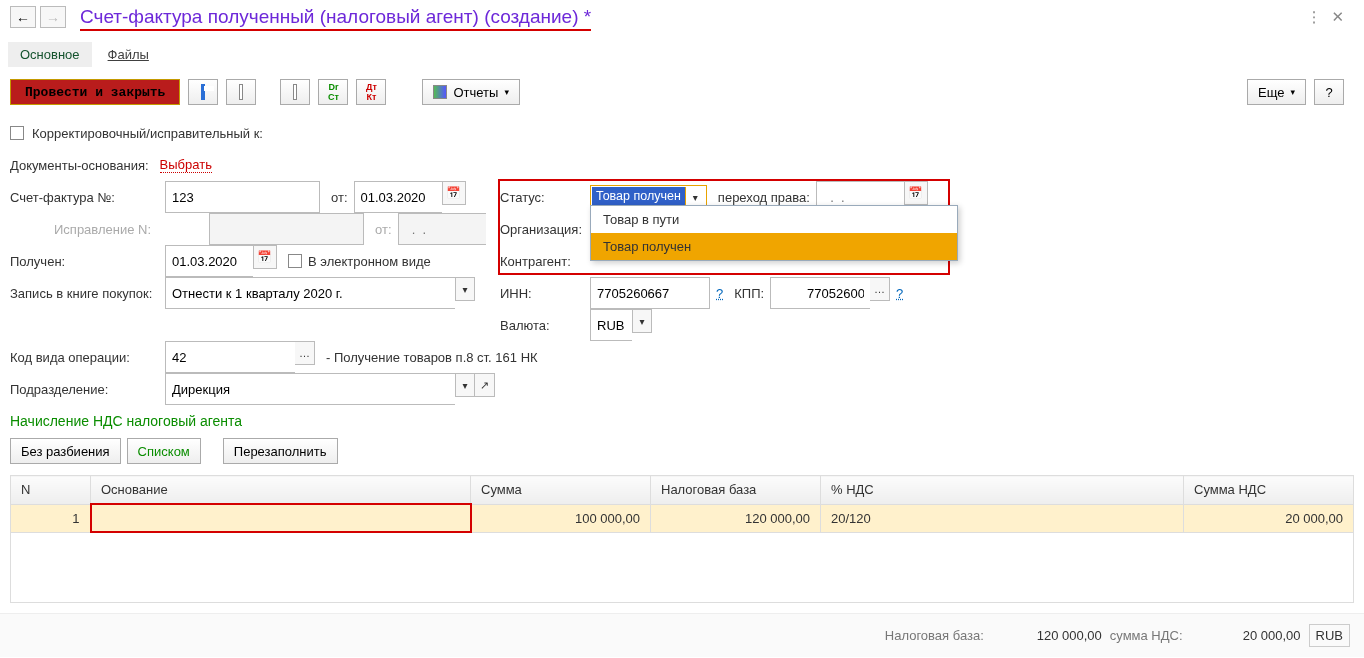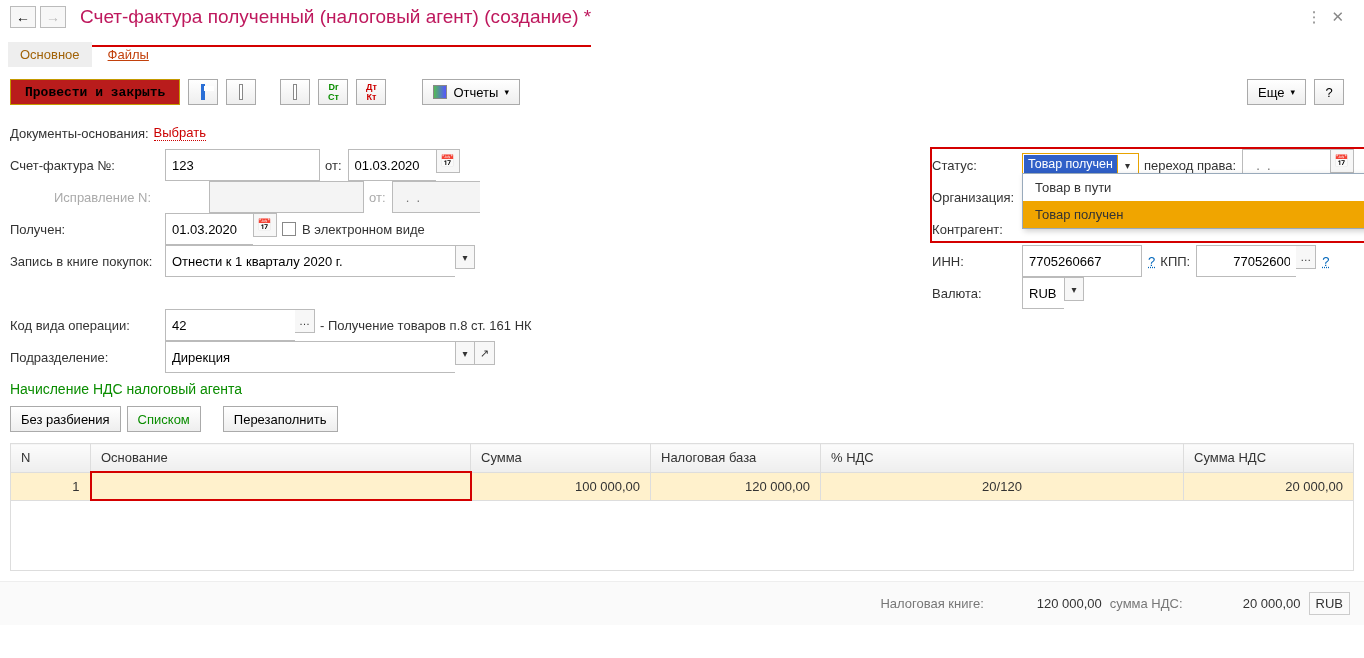--- a/index.html
+++ b/index.html
@@ -4,29 +4,29 @@
 <style>
   * { box-sizing: border-box; }
   html, body { margin: 0; padding: 0; font-family: Arial, sans-serif; font-size: 13px; color: #333; background: #fff; }
   body { width: 1364px; }
 
   
   .header { display: flex; align-items: center; padding: 6px 10px 2px; }
   .nav-btn { width: 26px; height: 22px; border: 1px solid #bbb; background: #f7f7f7; display: inline-flex; align-items: center; justify-content: center; font-size: 14px; cursor: pointer; }
   .nav-btn + .nav-btn { margin-left: 4px; }
   .title-wrap { margin-left: 14px; }
-  .title { font-size: 19px; font-weight: 400; color: #be185d; border-bottom: 2px solid #d40000; padding-bottom: 18px; }
+  .title { font-size: 19px; font-weight: 400; color: #6d28d9; border-bottom: 2px solid #d40000; padding-bottom: 2px; }
   .header-right { margin-left: auto; display: flex; gap: 10px; padding-right: 10px; }
   .header-right .dots, .header-right .close { cursor: pointer; color: #888; font-size: 15px; }
 
   
   .tabs { display: flex; gap: 4px; padding: 12px 8px 4px; }
   .tab { padding: 5px 12px; cursor: pointer; color: #0b6; }
-  .tab.active { background: #eee; color: #a16207; }
-  .tab.inactive { color: #c2410c; text-decoration: underline; }
+  .tab.active { background: #eee; color: #14532d; }
+  .tab.inactive { color: #404040; text-decoration: underline; }
 
   
   .toolbar { display: flex; align-items: center; gap: 8px; padding: 8px 10px; }
   .btn { height: 26px; border: 1px solid #aaa; background: linear-gradient(#fff,#eee); padding: 0 10px; display: inline-flex; align-items: center; gap: 6px; font-size: 13px; cursor: pointer; }
   .btn.primary { background: #b91c1c; border-color: #c49a00; font-weight: bold; padding: 0 14px; font-family: Liberation Mono, monospace; }
   .btn.icon-only { padding: 12px; width: 30px; justify-content: center; }
   .toolbar-right { margin-left: auto; display: flex; gap: 8px; padding-right: 10px; }
 
   
   .form-area { padding: 4px 10px 10px; }
@@ -35,21 +35,21 @@
   .lbl.disabled { color: #aaa; margin-left: 44px; }
   .text-in { height: 32px; border: 1px solid #bbb; padding: 0 6px; font-size: 13px; }
   .date-field { display: flex; }
   .date-field .text-in { width: 88px; border-right: none; }
   .date-field .cal { width: 24px; height: 24px; border: 1px solid #bbb; display:flex; align-items:center; justify-content:center; cursor:pointer; background:#f7f7f7; font-size:12px; }
   .chk-row { display: flex; align-items: center; gap: 8px; }
   .chk { width: 14px; height: 14px; border: 1px solid #888; background:#fff; }
   .link-red { color: #c00; border-bottom: 1px dotted #c00; cursor: pointer; }
 
   
-  .form-cols { display: flex; justify-content: space-between; }
+  .form-cols { display: flex; }
   .form-left { width: 490px; }
   .form-right { margin-left: 0; position: relative; }
   .form-right .lbl { width: 90px; }
 
   .combo { display: flex; }
   .combo .text-in { border-right: none; }
   .combo .drop { width: 20px; height: 24px; border: 1px solid #bbb; background:#f7f7f7; display:flex; align-items:center; justify-content:center; cursor:pointer; font-size:10px; }
   .combo .btn-e { width: 20px; height: 24px; border: 1px solid #bbb; border-left:none; background:#f7f7f7; display:flex; align-items:center; justify-content:center; cursor:pointer; font-size:11px; }
 
   
@@ -63,36 +63,36 @@
   
   .dropdown-popup { position: absolute; left: 90px; top: 24px; width: 368px; background: #fff; border:1px solid #9ab; box-shadow: 2px 2px 6px rgba(0,0,0,.2); z-index: 10; }
   .dropdown-popup .opt { padding: 6px 12px; cursor: pointer; }
   .dropdown-popup .opt.highlight { background: #f0a500; }
 
   
   .section-title { color: #0a8d00; font-size: 14px; padding: 8px 0 6px; }
 
   
   .data-table { width: 100%; border-collapse: collapse; }
-  .data-table th, .data-table td { border: 1px solid #ddd; padding: 6px 10px; text-align: center; }
+  .data-table th, .data-table td { border: 1px solid #ddd; padding: 6px 10px; }
   .data-table th { background: linear-gradient(#fcfcfc,#eee); text-align: left; font-weight: 400; }
   .data-table .num { text-align: right; }
   .data-table tbody tr.sel td { background: #fff1cc; }
   .red-cell-box { border: 2px solid #d40000 !important; padding: 4px 8px !important; }
 
   
   .totals { display: flex; justify-content: flex-end; align-items: center; gap: 8px; padding: 10px 14px; border-top: 1px solid #eee; background: #fafafa; }
   .tot-lbl { color: #777; }
   .tot-val { width: 110px; text-align: right; }
   .currency-box { border: 1px solid #ccc; padding: 3px 6px; }
 
   .small-help { color:#0066bb; text-decoration: underline dotted; cursor:pointer; margin-left:6px; }
   .disabled-field { background:#f4f4f4; color:#aaa; }
   .ml6 { margin-left: 6px; }
-  .ml12 { margin-left: 5px; }
+  .ml12 { margin-left: 11px; }
 
   .icon-save { width:16px; height:16px; background:#2a6fd6; display:inline-block; position:relative; }
   .icon-save::after { content:""; position:absolute; left:3px; top:2px; width:10px; height:5px; background:#fff; }
   .icon-sheet { width:14px; height:16px; background:#fff; border:1px solid #888; display:inline-block; }
   .icon-dr { font-size:9px; color:#0a8d00; font-weight:bold; }
   .icon-dt { font-size:9px; color:#c00; font-weight:bold; }
   .icon-report { width:14px; height:14px; display:inline-block; background:linear-gradient(90deg,#5b5,#55f); border:1px solid #888; }
   .blank-rows { height: 70px; border:1px solid #ddd; border-top:none; }
 </style>
 </head>
@@ -143,20 +143,24 @@
     <button class="btn">
       <span>Еще</span>
       <span style="font-size:9px">▾</span>
     </button>
     <button class="btn icon-only">?</button>
   </div>
 </div>
 
 <div class="form-area">
 
+  <div class="row chk-row">
+    <span class="chk"></span>
+    <span>Корректировочный/исправительный к:</span>
+  </div>
 
   <div class="row">
     <span>Документы-основания:</span>
     <span class="link-red ml12">Выбрать</span>
   </div>
 
   <div class="form-cols">
     <div class="form-left">
 
       <div class="row">
@@ -294,18 +298,18 @@
         <td class="num">120 000,00</td>
         <td>20/120</td>
         <td class="num">20 000,00</td>
       </tr>
     </tbody>
   </table>
   <div class="blank-rows"></div>
 </div>
 
 <div class="totals">
-  <span class="tot-lbl">Налоговая книге:</span>
+  <span class="tot-lbl">Налоговая база:</span>
   <span class="tot-val">120 000,00</span>
   <span class="tot-lbl">сумма НДС:</span>
   <span class="tot-val">20 000,00</span>
   <span class="currency-box">RUB</span>
 </div>
 
 </body></html>

